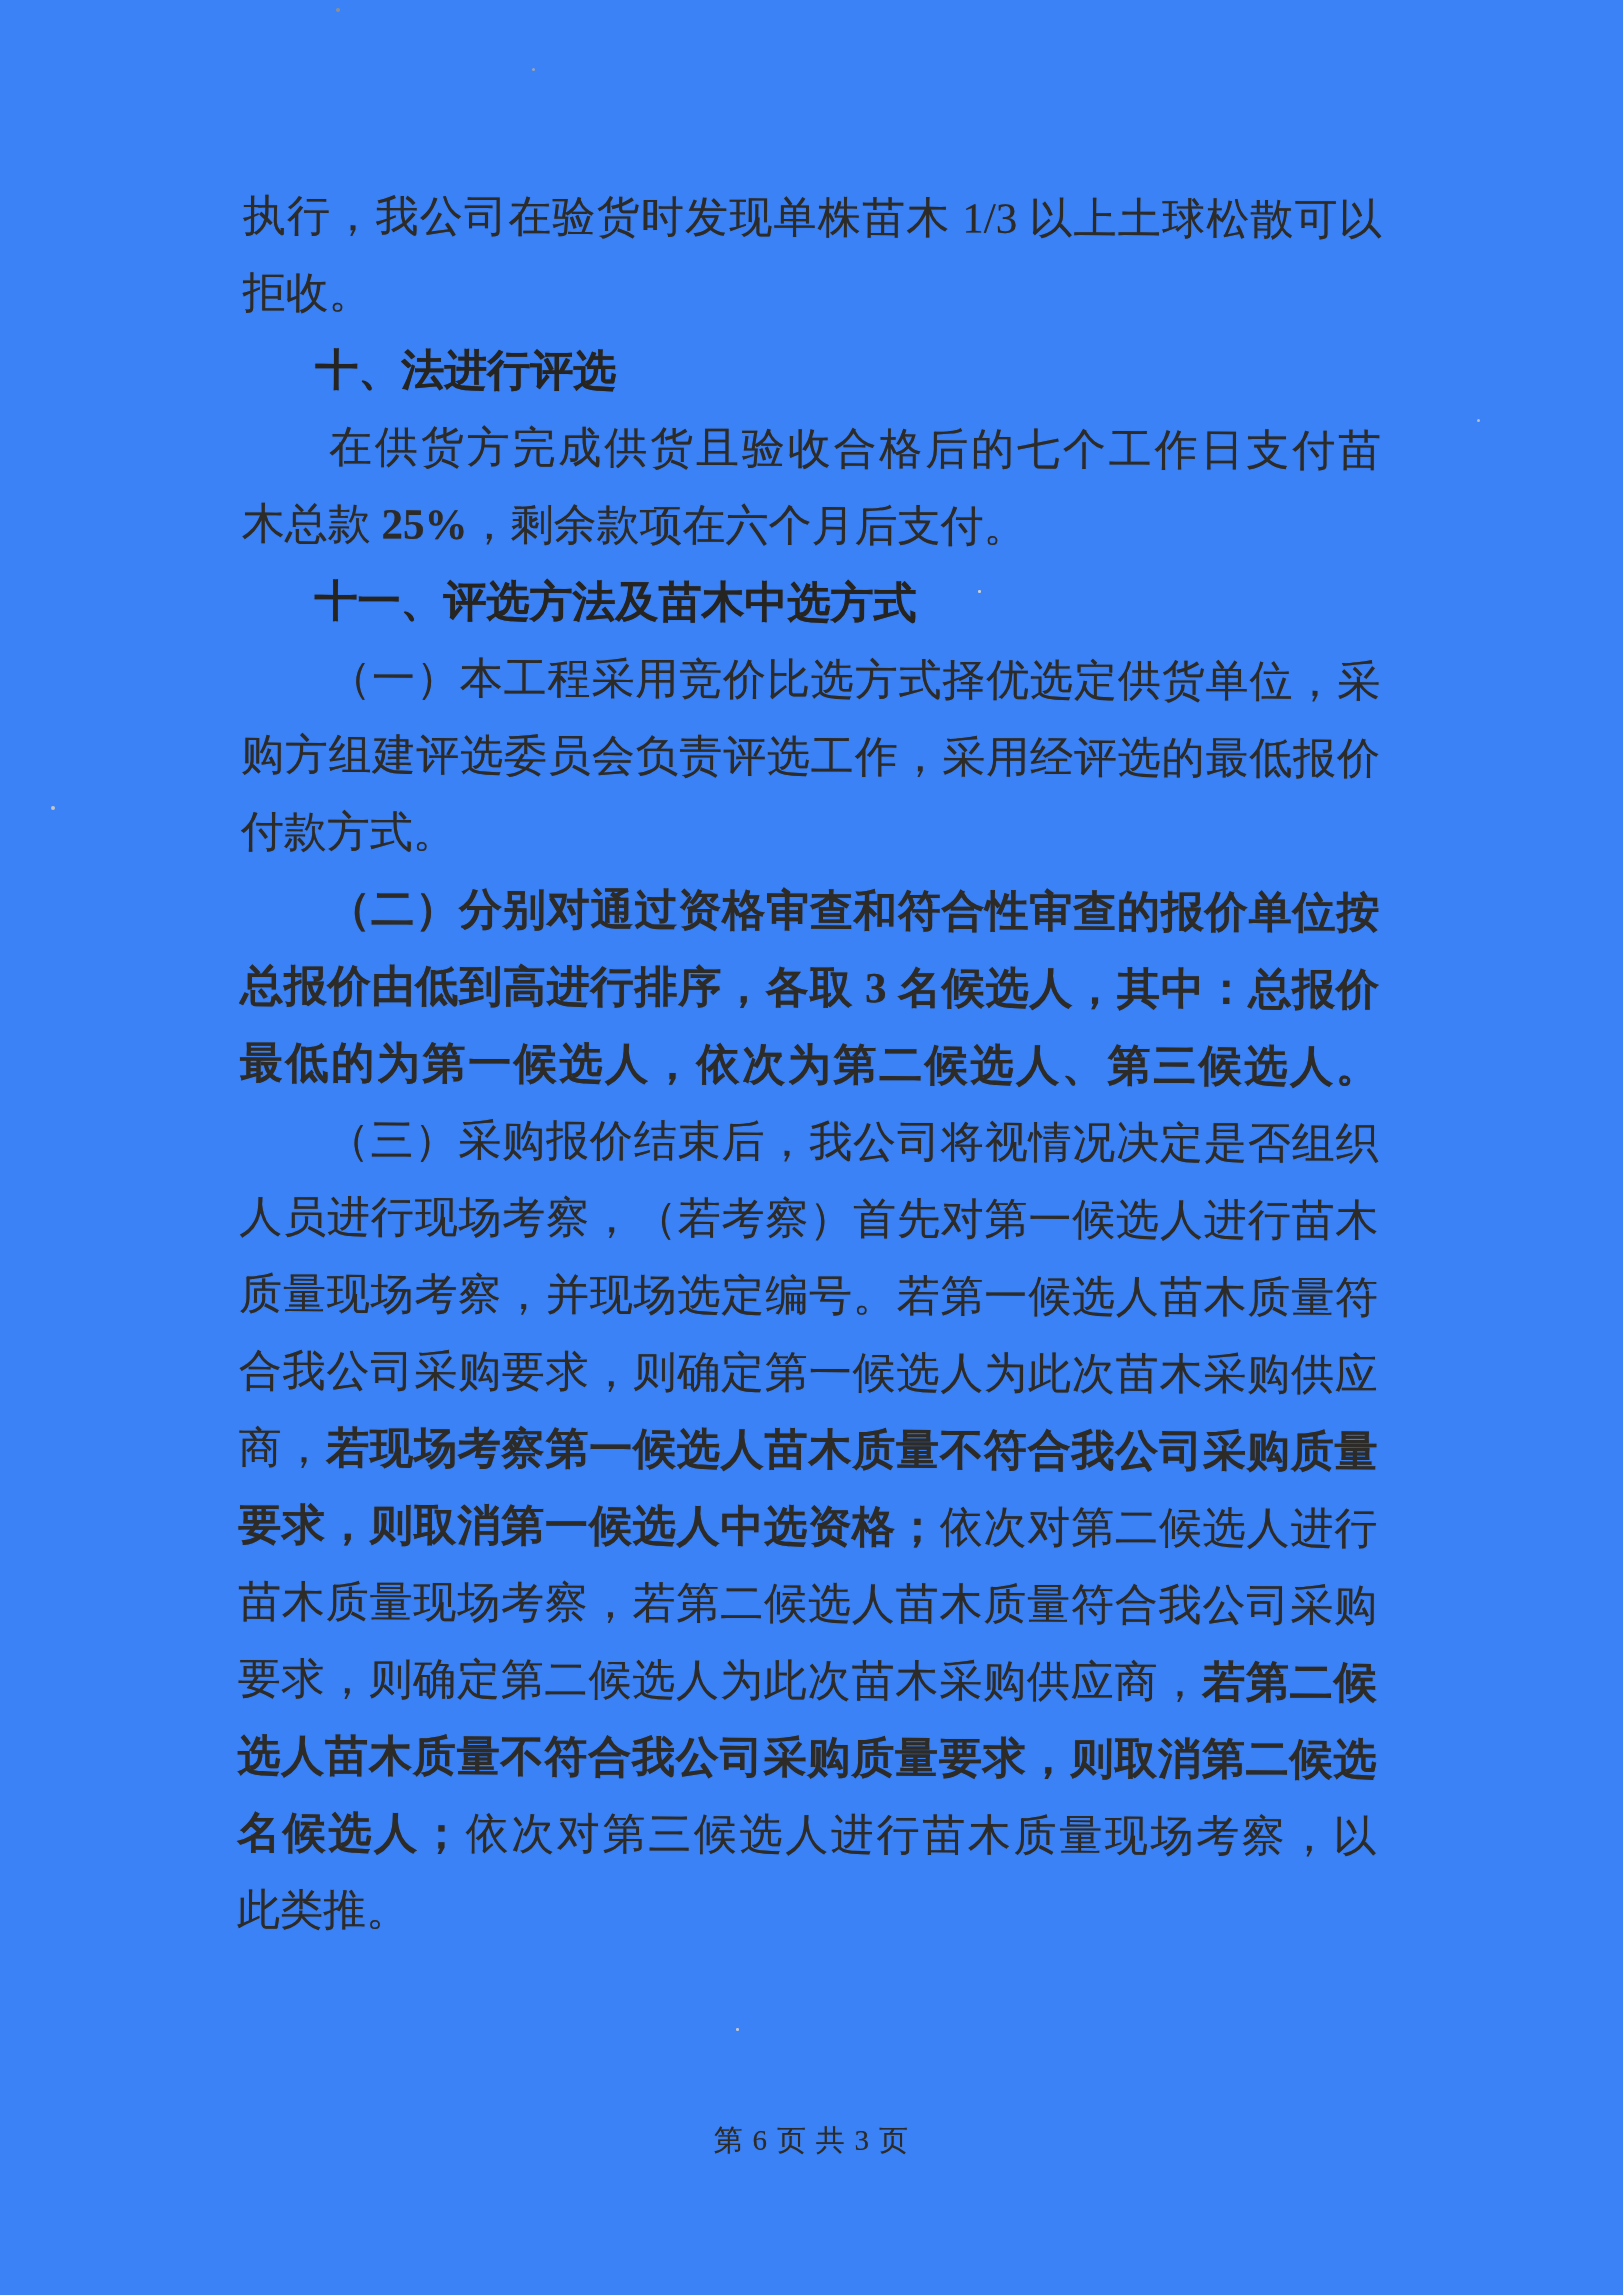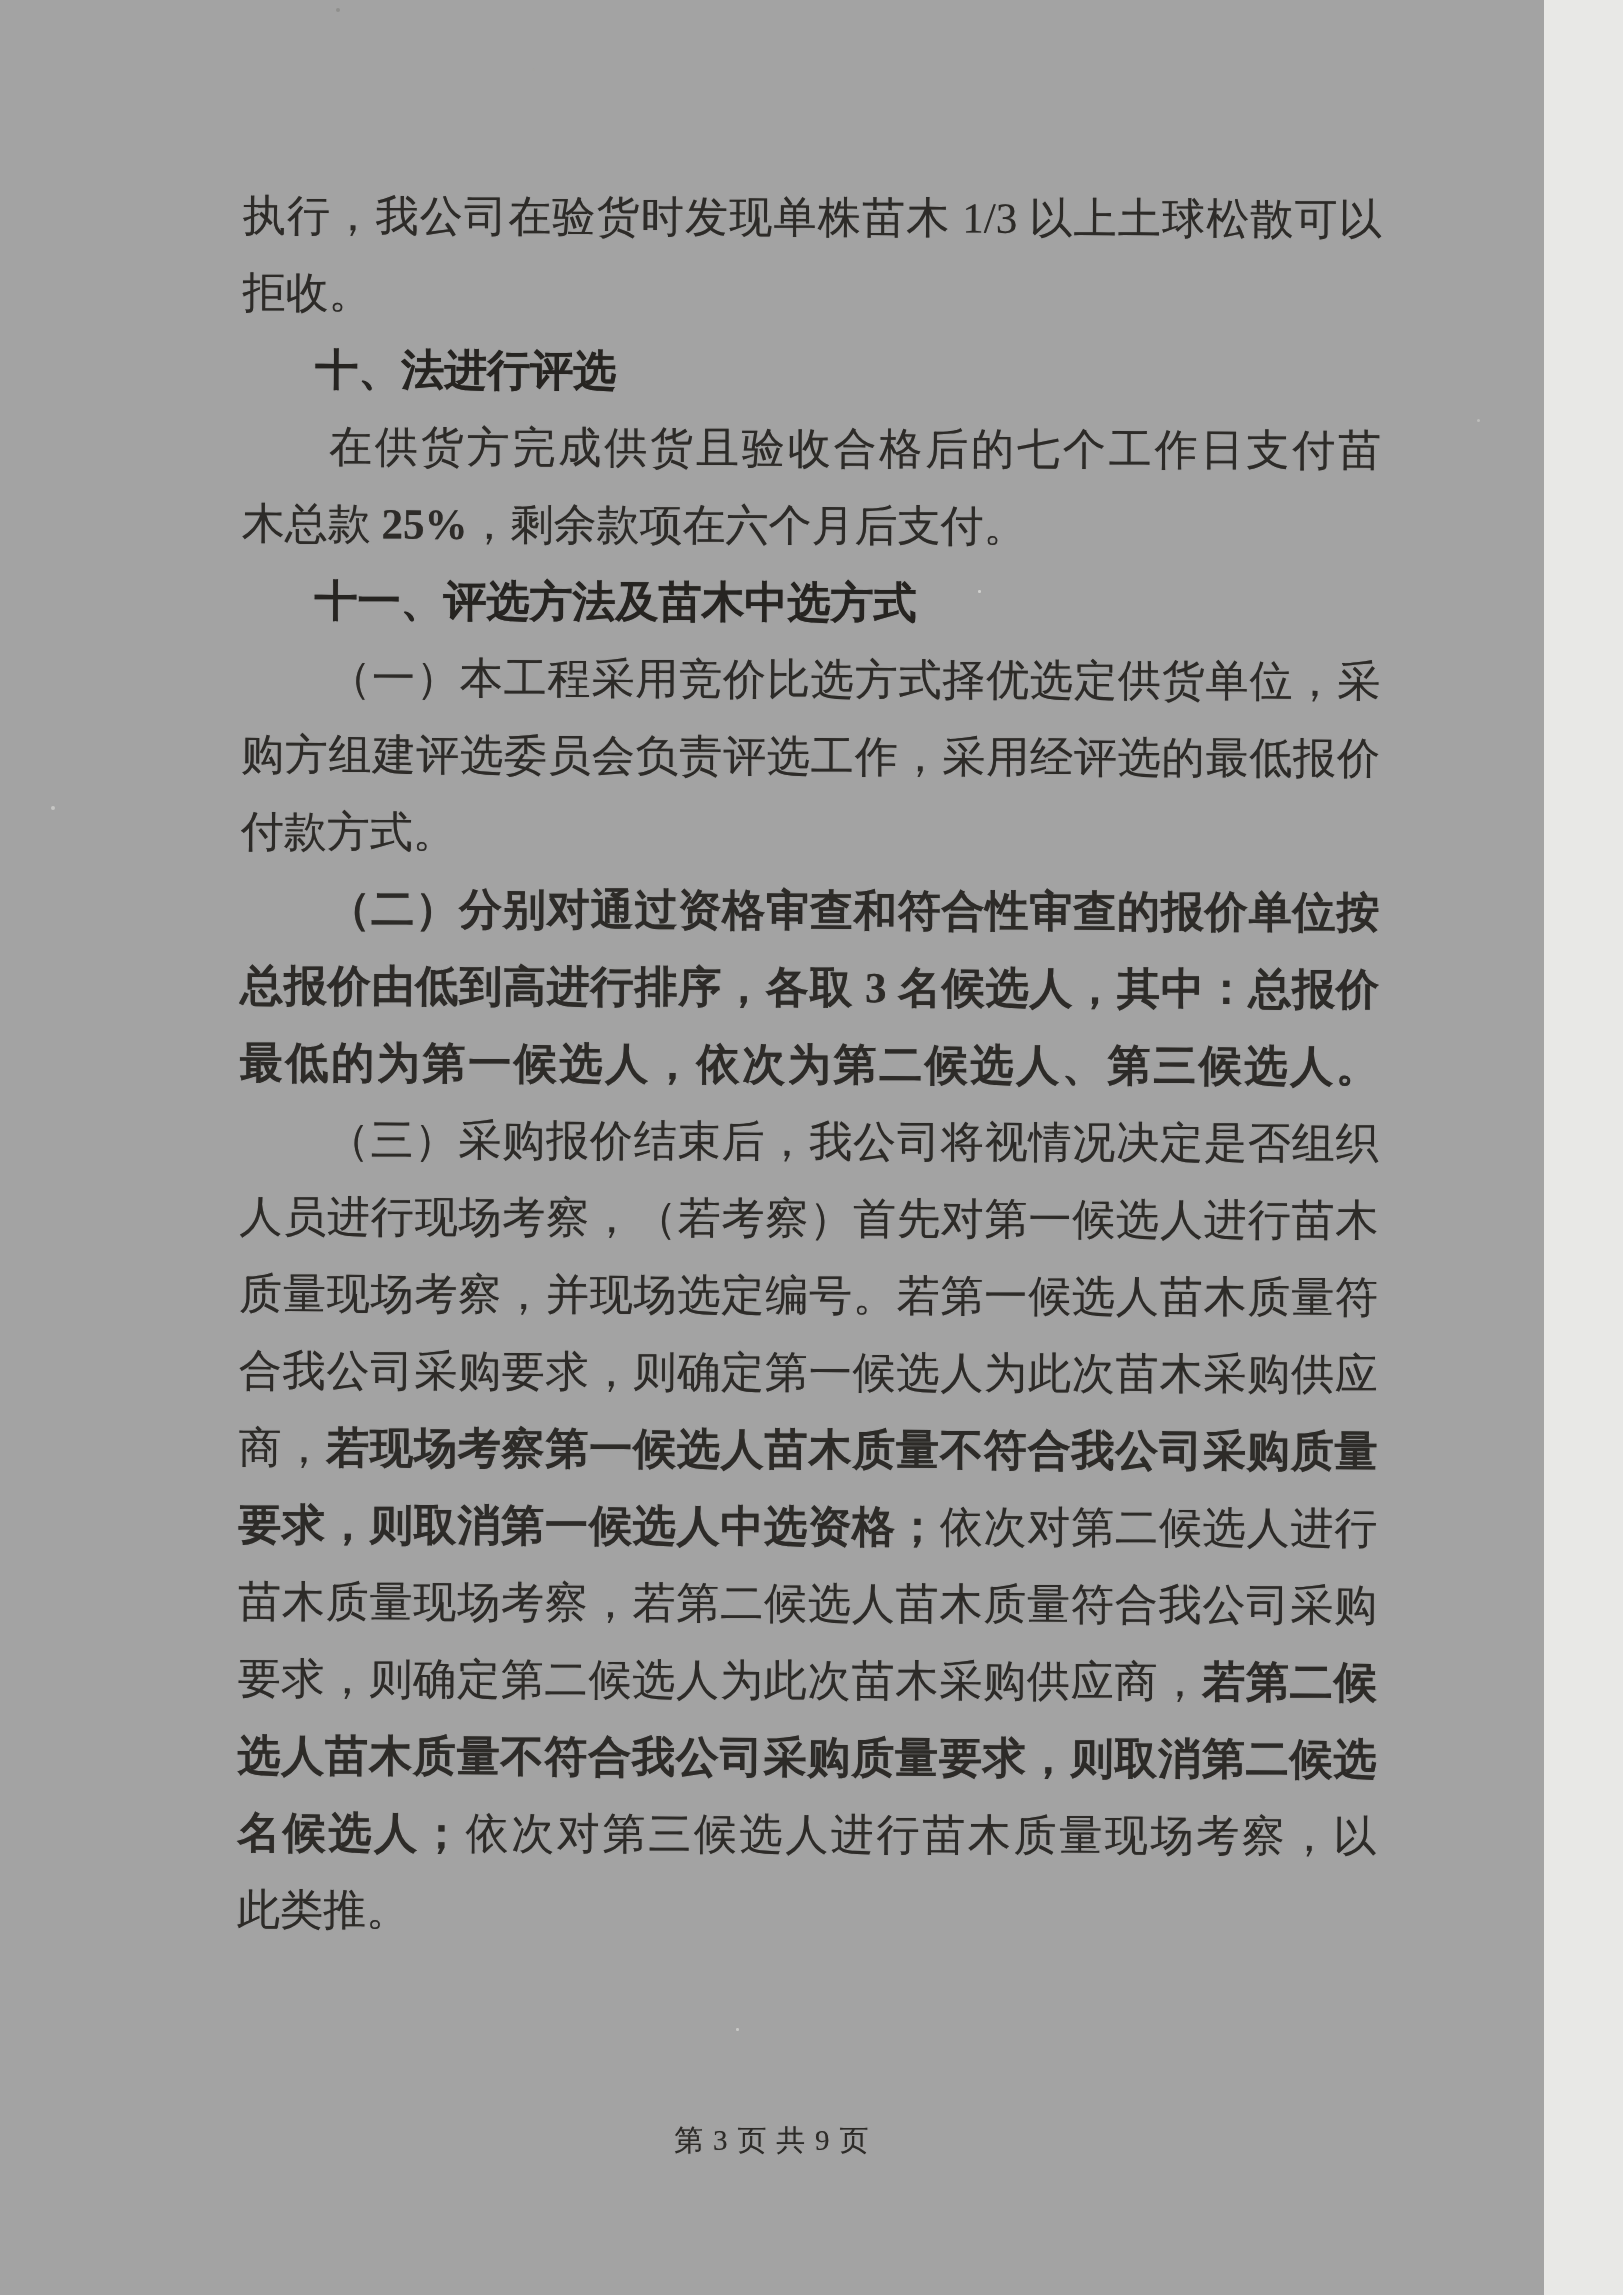--- a/index.html
+++ b/index.html
@@ -1,23 +1,22 @@
 <!DOCTYPE html>
 <html style="font-size:10.5px"><head>
 <meta charset="utf-8">
 <style>
   html, body { margin: 0; padding: 0; background: #e8e8e6; }
   .page {
     position: relative;
-    width: 1501px;
+    width: 1623px;
     height: 2295px;
-    background: #a3a3a3;
+    background: #3b82f6;
     overflow: hidden;
     font-family: "Liberation Serif", "DejaVu Serif", serif;
-    padding-left: 43px;
   }
   .content {
     position: absolute;
     left: 243px;
     top: 177px;
     width: 1139px;
     font-size: 43px;
     line-height: 77px;
     color: #2d2b28;
     letter-spacing: 0;
@@ -76,21 +75,21 @@
     <div class="line full"><span>合我公司采购要求，则确定第一候选人为此次苗木采购供应</span></div>
     <div class="line full"><span>商，</span><span class="b">若现场考察第一候选人苗木质量不符合我公司采购质量</span></div>
     <div class="line full"><span class="b">要求，则取消第一候选人中选资格；</span><span>依次对第二候选人进行</span></div>
     <div class="line full"><span>苗木质量现场考察，若第二候选人苗木质量符合我公司采购</span></div>
     <div class="line full"><span>要求，则确定第二候选人为此次苗木采购供应商，</span><span class="b">若第二候</span></div>
     <div class="line full"><span class="b">选人苗木质量不符合我公司采购质量要求，则取消第二候选</span></div>
     <div class="line full"><span class="b">名候选人；</span><span>依次对第三候选人进行苗木质量现场考察，以</span></div>
     <div class="line"><span>此类推。</span></div>
   </div>
 
-  <div class="footer">第 3 页 共 9 页</div>
+  <div class="footer">第 6 页 共 3 页</div>
 
   <div class="speck s1"></div>
   <div class="speck s2"></div>
   <div class="speck s3"></div>
   <div class="speck s4"></div>
   <div class="speck s5"></div>
   <div class="speck s6"></div>
 
 </div>
 

